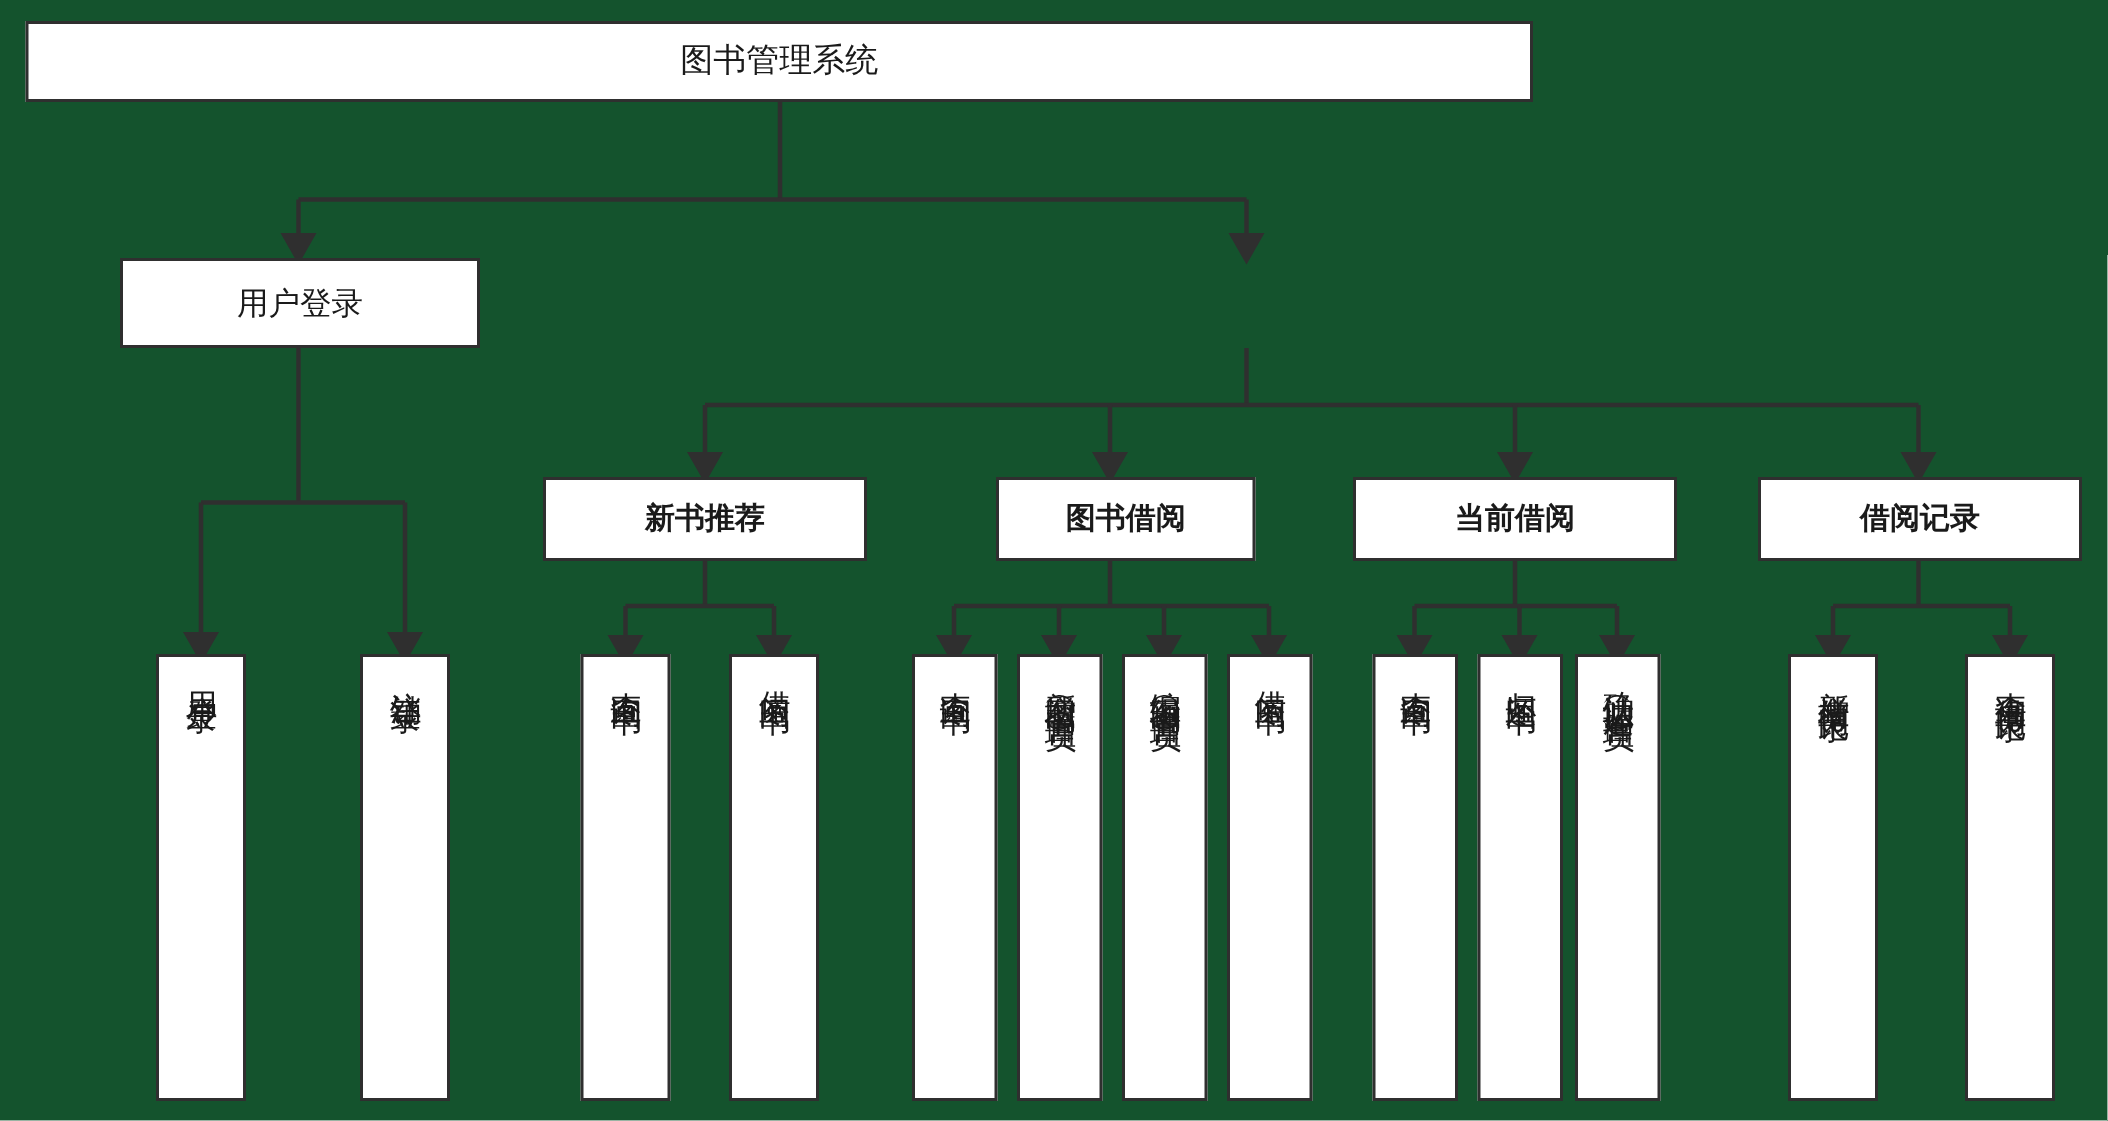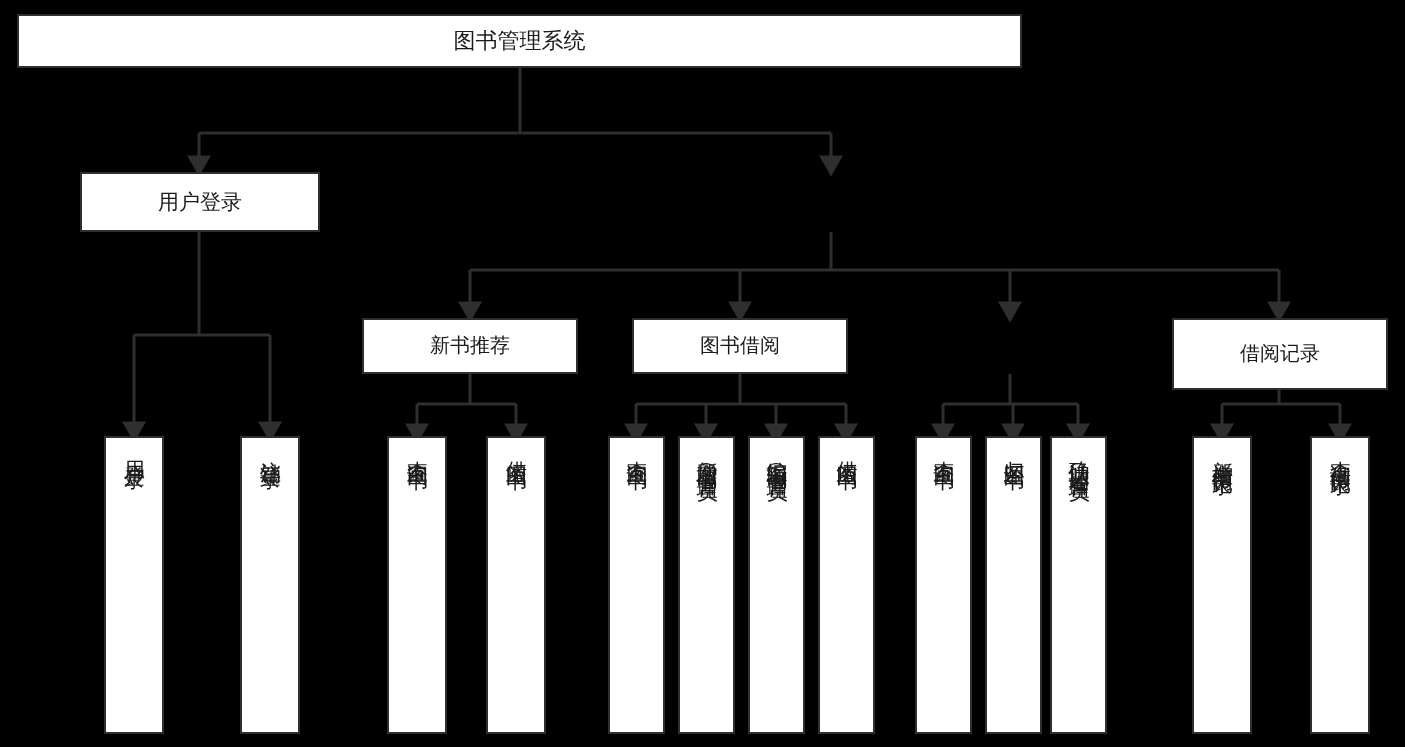--- a/index.html
+++ b/index.html
@@ -7,21 +7,21 @@
     padding: 0;
     background: #ffffff;
   }
   body {
     font-family: "DejaVu Sans", "Liberation Sans", sans-serif;
   }
   #canvas {
     position: relative;
     width: 1405px;
     height: 747px;
-    background: #000000;
+    background: #14532d;
     overflow: hidden;
   }
   #wiring {
     position: absolute;
     left: 0;
     top: 0;
     width: 1405px;
     height: 747px;
     pointer-events: none;
   }
@@ -43,20 +43,21 @@
   }
   
   .node.h .label {
     font-size: 21px;
   }
   .node.root .label {
     font-size: 22px;
   }
   .node.l3 .label {
     font-size: 20px;
+    font-weight: bold;
   }
   
   .node.leaf {
     align-items: flex-start;
     justify-content: center;
     padding-top: 6px;
   }
   .node.leaf .label {
     writing-mode: vertical-rl;
     text-orientation: upright;
@@ -134,24 +135,27 @@
     <span class="label">图书管理系统</span>
   </div>
 
   <div class="node h" style="left:80px; top:172px; width:240px; height:60px;">
     <span class="label">用户登录</span>
   </div>
 
   <div class="node h l3" style="left:362px; top:318px; width:216px; height:56px;">
     <span class="label">新书推荐</span>
   </div>
-  <div class="node h l3" style="left:632px; top:318px; width:216px; height:56px;">
+  <div class="node h l3" style="left:664px; top:318px; width:173px; height:56px;">
     <span class="label">图书借阅</span>
   </div>
-  <div class="node h l3" style="left:1172px; top:318px; width:216px; height:72px;">
+  <div class="node h l3" style="left:902px; top:318px; width:216px; height:56px;">
+    <span class="label">当前借阅</span>
+  </div>
+  <div class="node h l3" style="left:1172px; top:318px; width:216px; height:56px;">
     <span class="label">借阅记录</span>
   </div>
 
   <div class="node leaf" style="left:104px; top:436px; width:60px; height:298px;">
     <span class="label">用户登录</span>
   </div>
   <div class="node leaf" style="left:240px; top:436px; width:60px; height:298px;">
     <span class="label">注销登录</span>
   </div>
 

